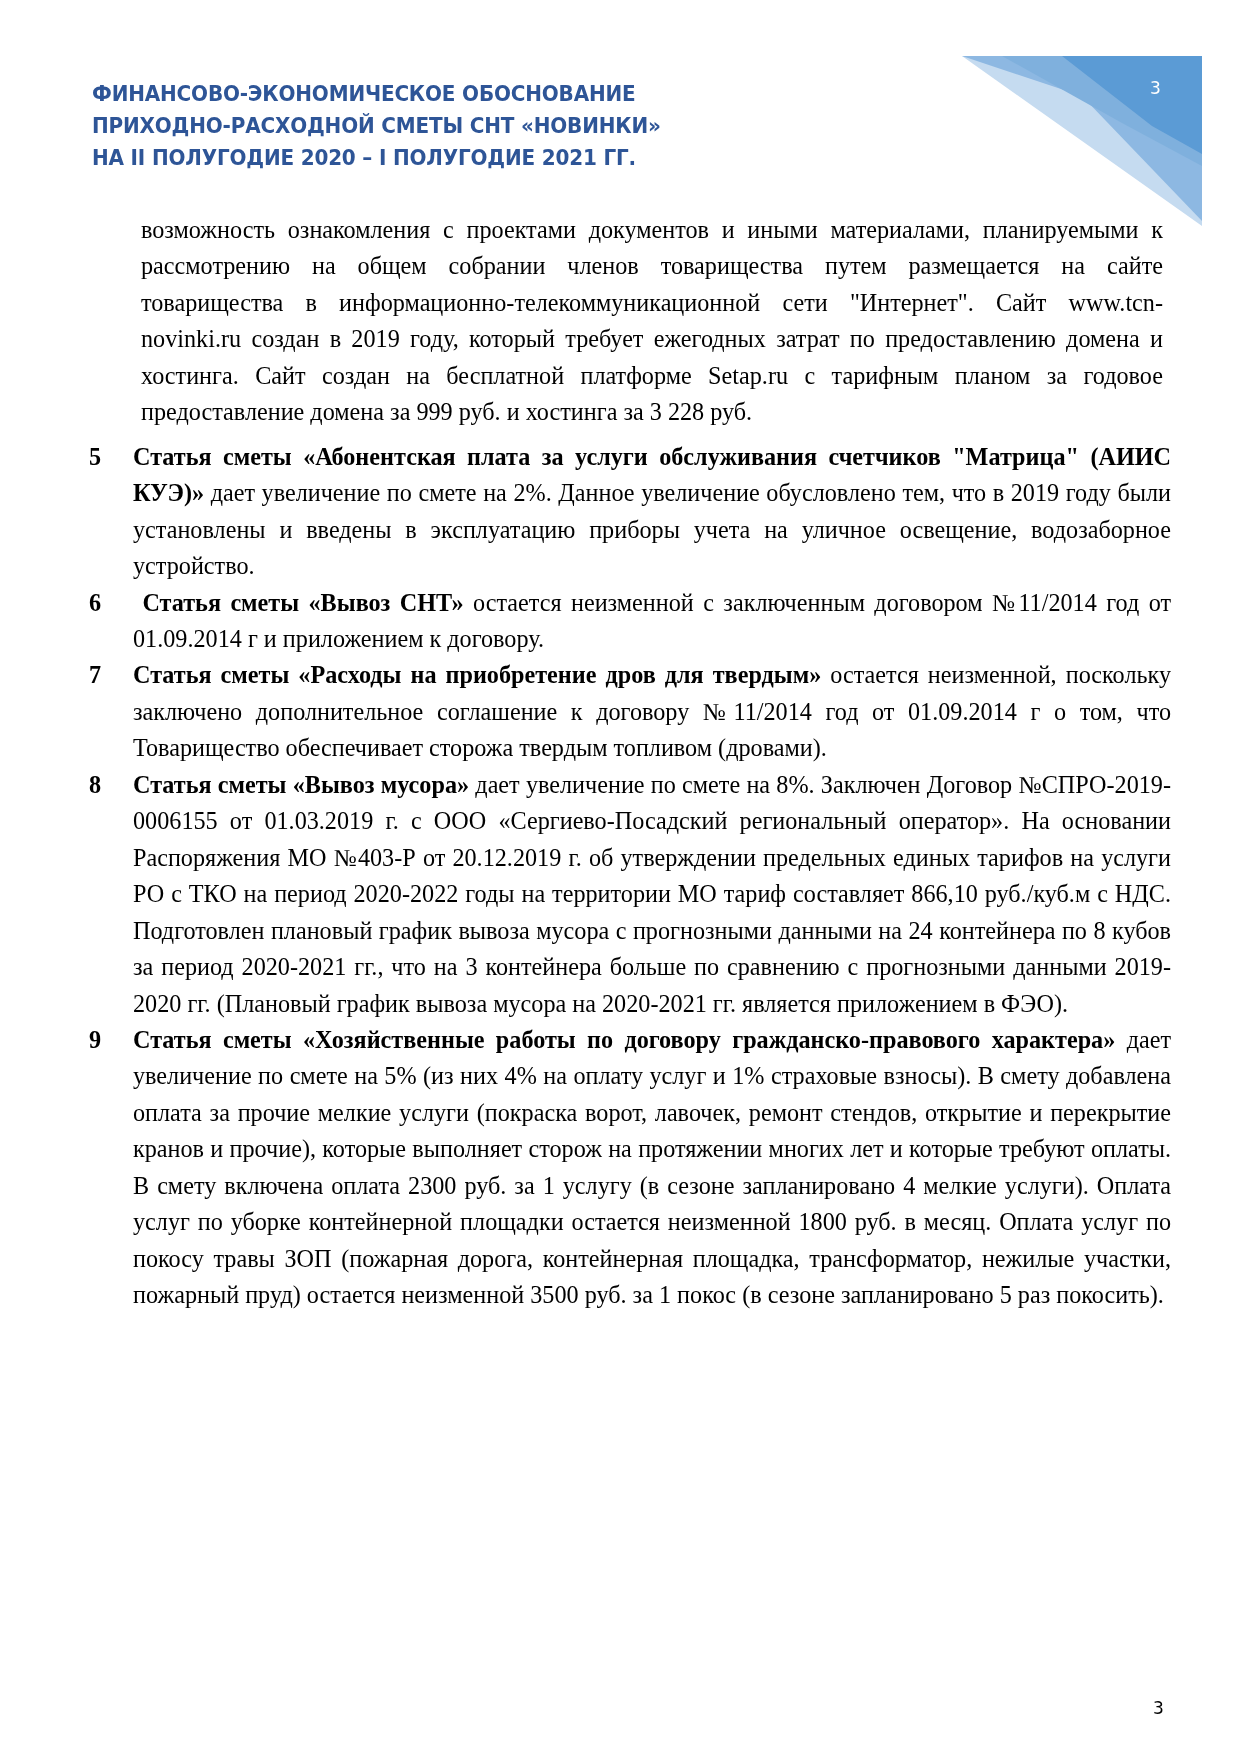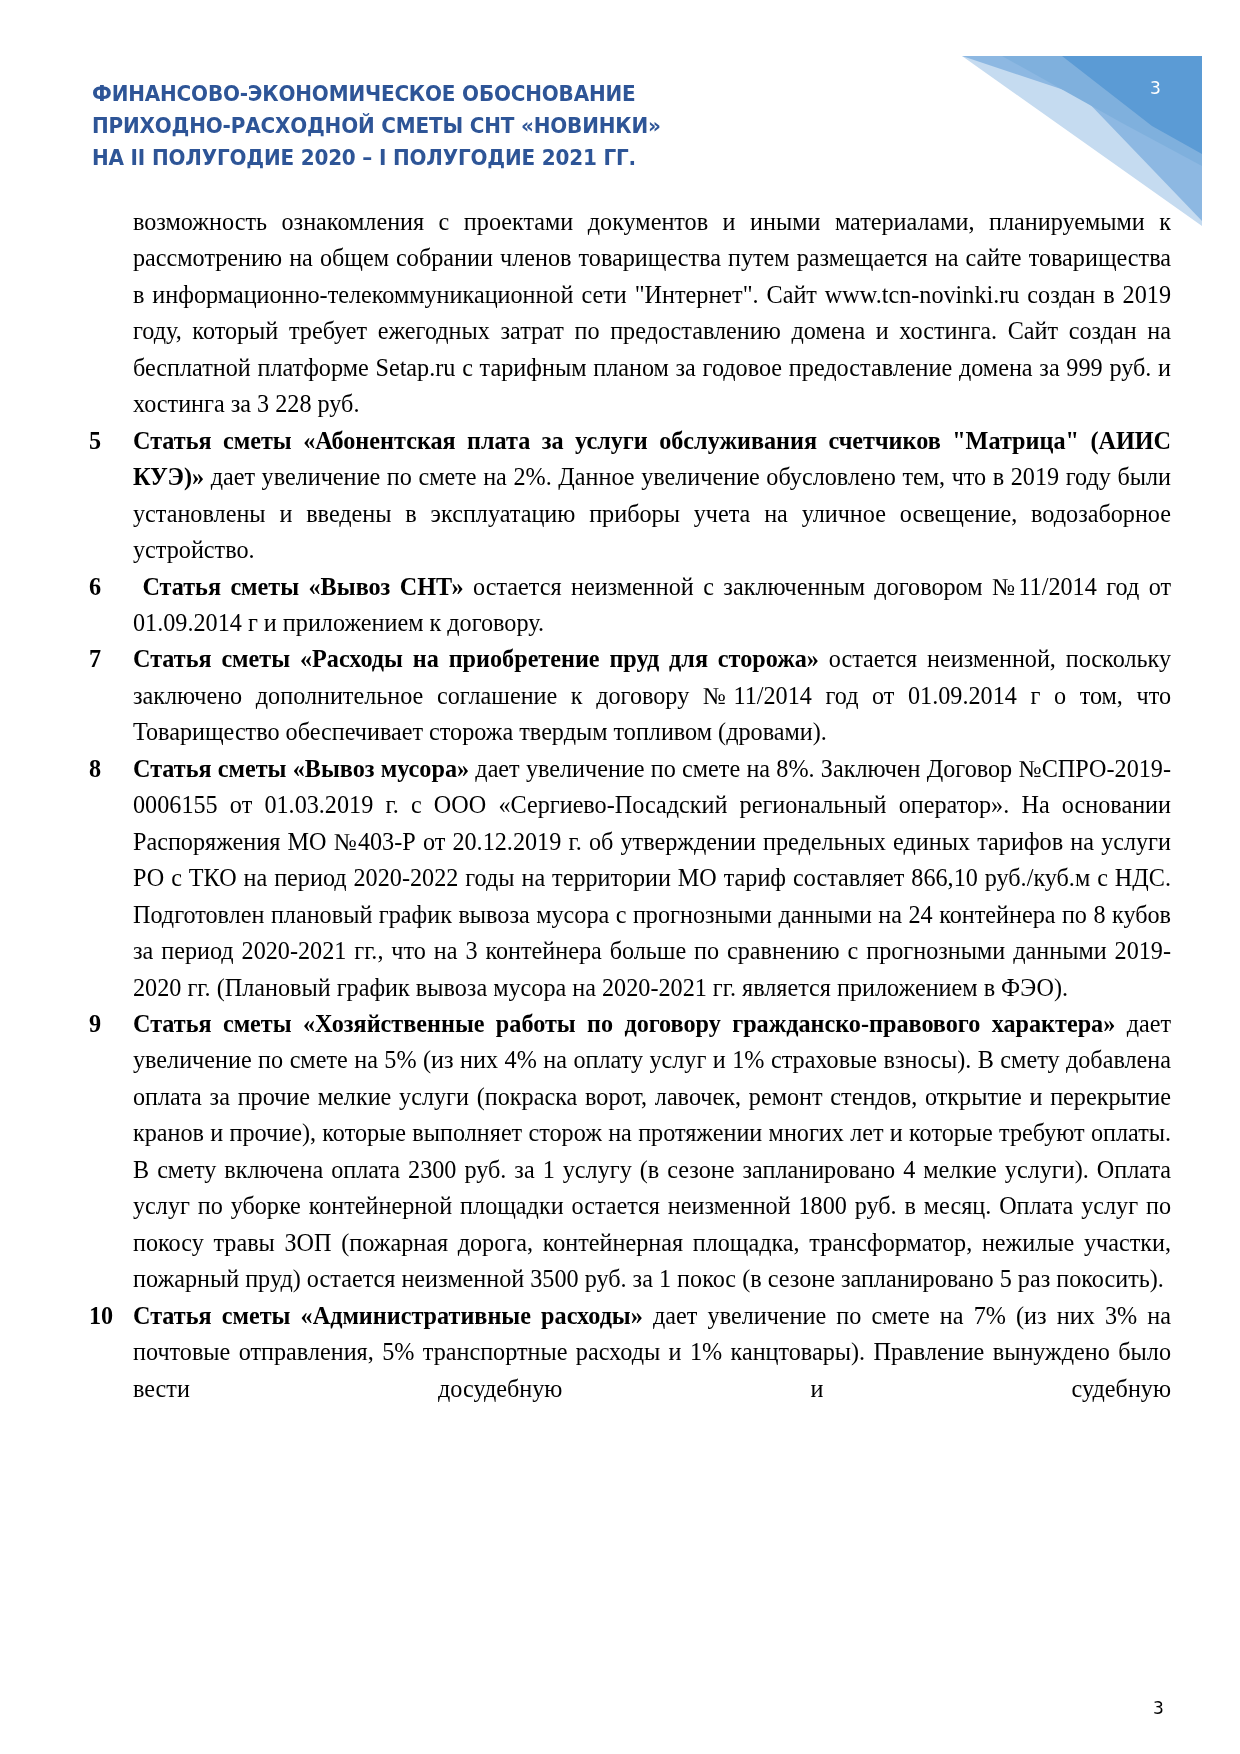--- a/index.html
+++ b/index.html
@@ -15,21 +15,21 @@
   .corner { position: absolute; left: 962px; top: 40px; width: 240px; height: 170px; }
   .corner-num {
     position: absolute; left: 1150px; top: 62px; font-family: "DejaVu Sans", sans-serif;
     font-size: 17px; color: #ffffff;
   }
   .body-text {
     position: absolute; left: 89px; top: 188px; width: 1082px;
     font-family: "Liberation Serif", serif; font-size: 24.2px; line-height: 36.45px; color: #000;
     text-align: justify;
   }
-  .para { margin: 0; padding-left: 44px; text-align: justify; }
+  .para { margin: 8px; padding-left: 44px; text-align: justify; }
   .item { position: relative; margin: 0; padding-left: 44px; text-align: justify; }
   .item-num { position: absolute; left: 0; top: 0; font-weight: bold; }
   b { font-weight: bold; }
   .footer-num {
     position: absolute; left: 1153px; top: 1682px;
     font-family: "DejaVu Sans", sans-serif; font-size: 17px; color: #000;
   }
 </style>
 </head>
 <body>
@@ -53,27 +53,24 @@
   <div class="body-text">
     <p class="para">возможность ознакомления с проектами документов и иными материалами, планируемыми к рассмотрению на общем собрании членов товарищества путем размещается на сайте товарищества в информационно-телекоммуникационной сети "Интернет". Сайт www.tcn-novinki.ru создан в 2019 году, который требует ежегодных затрат по предоставлению домена и хостинга. Сайт создан на бесплатной платформе Setap.ru с тарифным планом за годовое предоставление домена за 999 руб. и хостинга за 3 228 руб.</p>
 
     <p class="item">
       <span class="item-num">5</span><b>Статья сметы «Абонентская плата за услуги обслуживания счетчиков "Матрица" (АИИС КУЭ)»</b><span> дает увеличение по смете на 2%. Данное увеличение обусловлено тем, что в 2019 году были установлены и введены в эксплуатацию приборы учета на уличное освещение, водозаборное устройство.</span>
     </p>
     <p class="item">
       <span class="item-num">6</span><b style="white-space:pre-wrap"> Статья сметы «Вывоз СНТ»</b><span> остается неизменной с заключенным договором №11/2014 год от 01.09.2014 г и приложением к договору.</span>
     </p>
     <p class="item">
-      <span class="item-num">7</span><b>Статья сметы «Расходы на приобретение пруд для сторожа»</b><span> остается неизменной, поскольку заключено дополнительное соглашение к договору №11/2014 год от 01.09.2014 г о том, что Товарищество обеспечивает сторожа твердым топливом (дровами).</span>
+      <span class="item-num">7</span><b>Статья сметы «Расходы на приобретение дров для твердым»</b><span> остается неизменной, поскольку заключено дополнительное соглашение к договору №11/2014 год от 01.09.2014 г о том, что Товарищество обеспечивает сторожа твердым топливом (дровами).</span>
     </p>
     <p class="item">
       <span class="item-num">8</span><b>Статья сметы «Вывоз мусора»</b><span> дает увеличение по смете на 8%. Заключен Договор №СПРО-2019-0006155 от 01.03.2019 г. с ООО «Сергиево-Посадский региональный оператор». На основании Распоряжения МО №403-Р от 20.12.2019 г. об утверждении предельных единых тарифов на услуги РО с ТКО на период 2020-2022 годы на территории МО тариф составляет 866,10 руб./куб.м с НДС. Подготовлен плановый график вывоза мусора с прогнозными данными на 24 контейнера по 8 кубов за период 2020-2021 гг., что на 3 контейнера больше по сравнению с прогнозными данными 2019-2020 гг. (Плановый график вывоза мусора на 2020-2021 гг. является приложением в ФЭО).</span>
     </p>
     <p class="item">
       <span class="item-num">9</span><b>Статья сметы «Хозяйственные работы по договору гражданско-правового характера»</b><span> дает увеличение по смете на 5% (из них 4% на оплату услуг и 1% страховые взносы). В смету добавлена оплата за прочие мелкие услуги (покраска ворот, лавочек, ремонт стендов, открытие и перекрытие кранов и прочие), которые выполняет сторож на протяжении многих лет и которые требуют оплаты. В смету включена оплата 2300 руб. за 1 услугу (в сезоне запланировано 4 мелкие услуги). Оплата услуг по уборке контейнерной площадки остается неизменной 1800 руб. в месяц. Оплата услуг по покосу травы ЗОП (пожарная дорога, контейнерная площадка, трансформатор, нежилые участки, пожарный пруд) остается неизменной 3500 руб. за 1 покос (в сезоне запланировано 5 раз покосить).</span>
     </p>
-    <p class="item" style="text-align-last: justify;">
-      <span class="item-num">10</span><b>Статья сметы «Административные расходы»</b><span> дает увеличение по смете на 7% (из них 3% на почтовые отправления, 5% транспортные расходы и 1% канцтовары). Правление вынуждено было вести досудебную и судебную</span>
-    </p>
   </div>
 
   <div class="footer-num">3</div>
 </div>
 
 </body></html>

